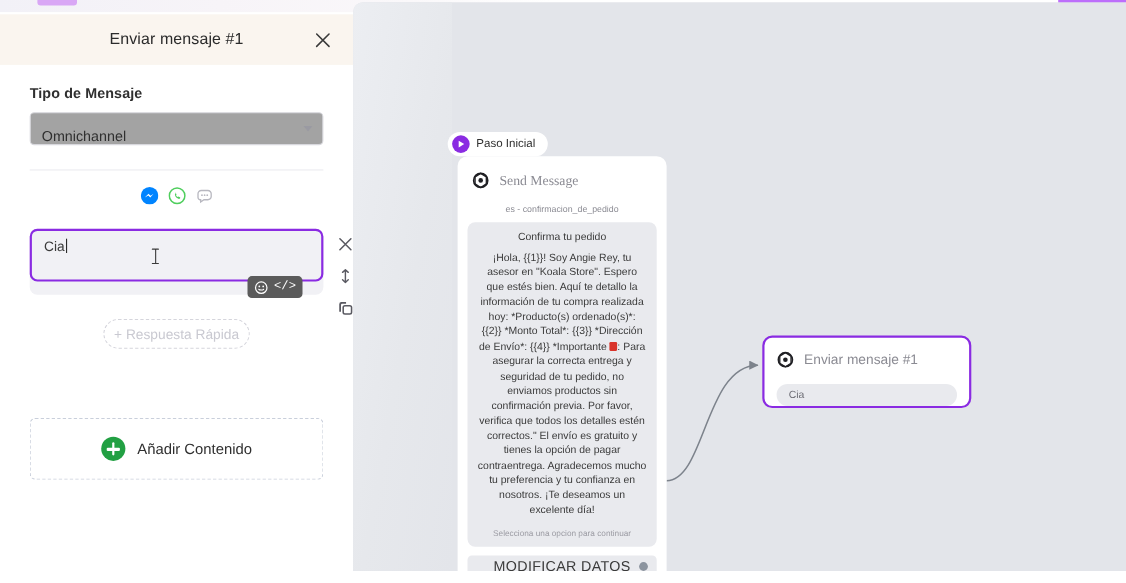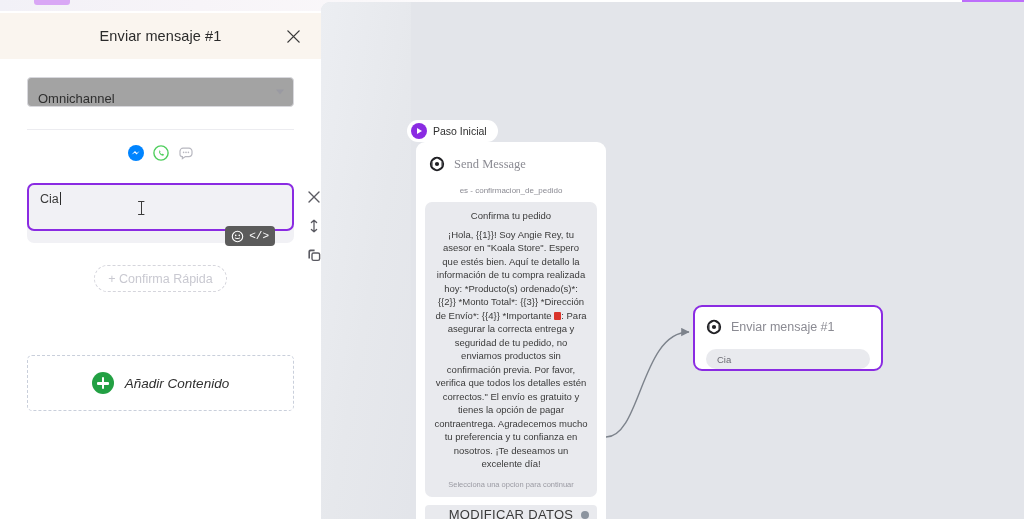--- a/index.html
+++ b/index.html
@@ -73,21 +73,21 @@
   .side-actions { position:absolute; right:-28px; top:6px; display:flex; flex-direction:column;
       align-items:center; gap:13px; }
   .side-ico { width:16px; height:16px; cursor:pointer; display:flex; align-items:center;
       justify-content:center; }
 
   .quick-reply { margin:22px auto 0 auto; width:133px; height:27px; border:1px dashed #d5d5dc;
       border-radius:14px; display:flex; align-items:center; justify-content:center;
       font-size:12.5px; color:#c9c9d1; cursor:pointer; }
 
   .add-content { margin:63px 0 0 0; height:56px; border:1px dashed #c9cfdb; border-radius:5px;
-      display:flex; align-items:center; justify-content:center; gap:11px; cursor:pointer;font-style:italic; }
+      display:flex; align-items:center; justify-content:center; gap:11px; cursor:pointer; }
   .ac-plus { width:22px; height:22px; border-radius:50%; background:#22a043; position:relative; }
   .ac-plus:before, .ac-plus:after { content:""; position:absolute; background:#fff; border-radius:1px; }
   .ac-plus:before { left:5px; top:10px; width:12px; height:2.5px; }
   .ac-plus:after  { left:9.75px; top:5px; width:2.5px; height:12px; }
   .ac-label { font-size:13.5px; color:#2f2f2f; }
 
   
   .canvas { position:absolute; left:321px; top:2px; width:703px; height:517px;
       background:#e3e5ea; border-top-left-radius:9px; overflow:hidden; }
   .canvas-sheen { position:absolute; left:0; top:0; width:90px; height:517px;
@@ -156,20 +156,21 @@
       <div class="panel-title">Enviar mensaje #1</div>
       <div class="panel-close">
         <svg viewBox="0 0 16 16" aria-hidden="true">
           <path d="M2 2 L14 14 M14 2 L2 14" stroke="#3a3a3a" stroke-width="1.5" fill="none" stroke-linecap="round"></path>
         </svg>
       </div>
     </div>
 
     <div class="panel-body">
 
+      <div class="field-label">Tipo de Mensaje</div>
 
       <div class="select-box">
         <span class="select-value">Omnichannel</span>
         <span class="select-caret"></span>
       </div>
 
       <div class="divider"></div>
 
       <div class="channels">
         <span class="chan">
@@ -235,21 +236,21 @@
           </span>
           <span class="side-ico">
             <svg viewBox="0 0 16 16">
               <path d="M2.4 4.6a2 2 0 0 1 2-2h4.2v1.6H5a1 1 0 0 0-1 1v6.2H2.4z" fill="#5a5a62"></path>
               <rect x="6" y="6" width="7.6" height="7.4" rx="1.6" fill="none" stroke="#5a5a62" stroke-width="1.4"></rect>
               </svg>
           </span>
         </div>
       </div>
 
-      <div class="quick-reply">+ Confirma Rápida</div>
+      <div class="quick-reply">+ Respuesta Rápida</div>
 
       <div class="add-content">
         <span class="ac-plus"></span>
         <span class="ac-label">Añadir Contenido</span>
       </div>
 
     </div>
   </div>
 
   <div class="canvas">

